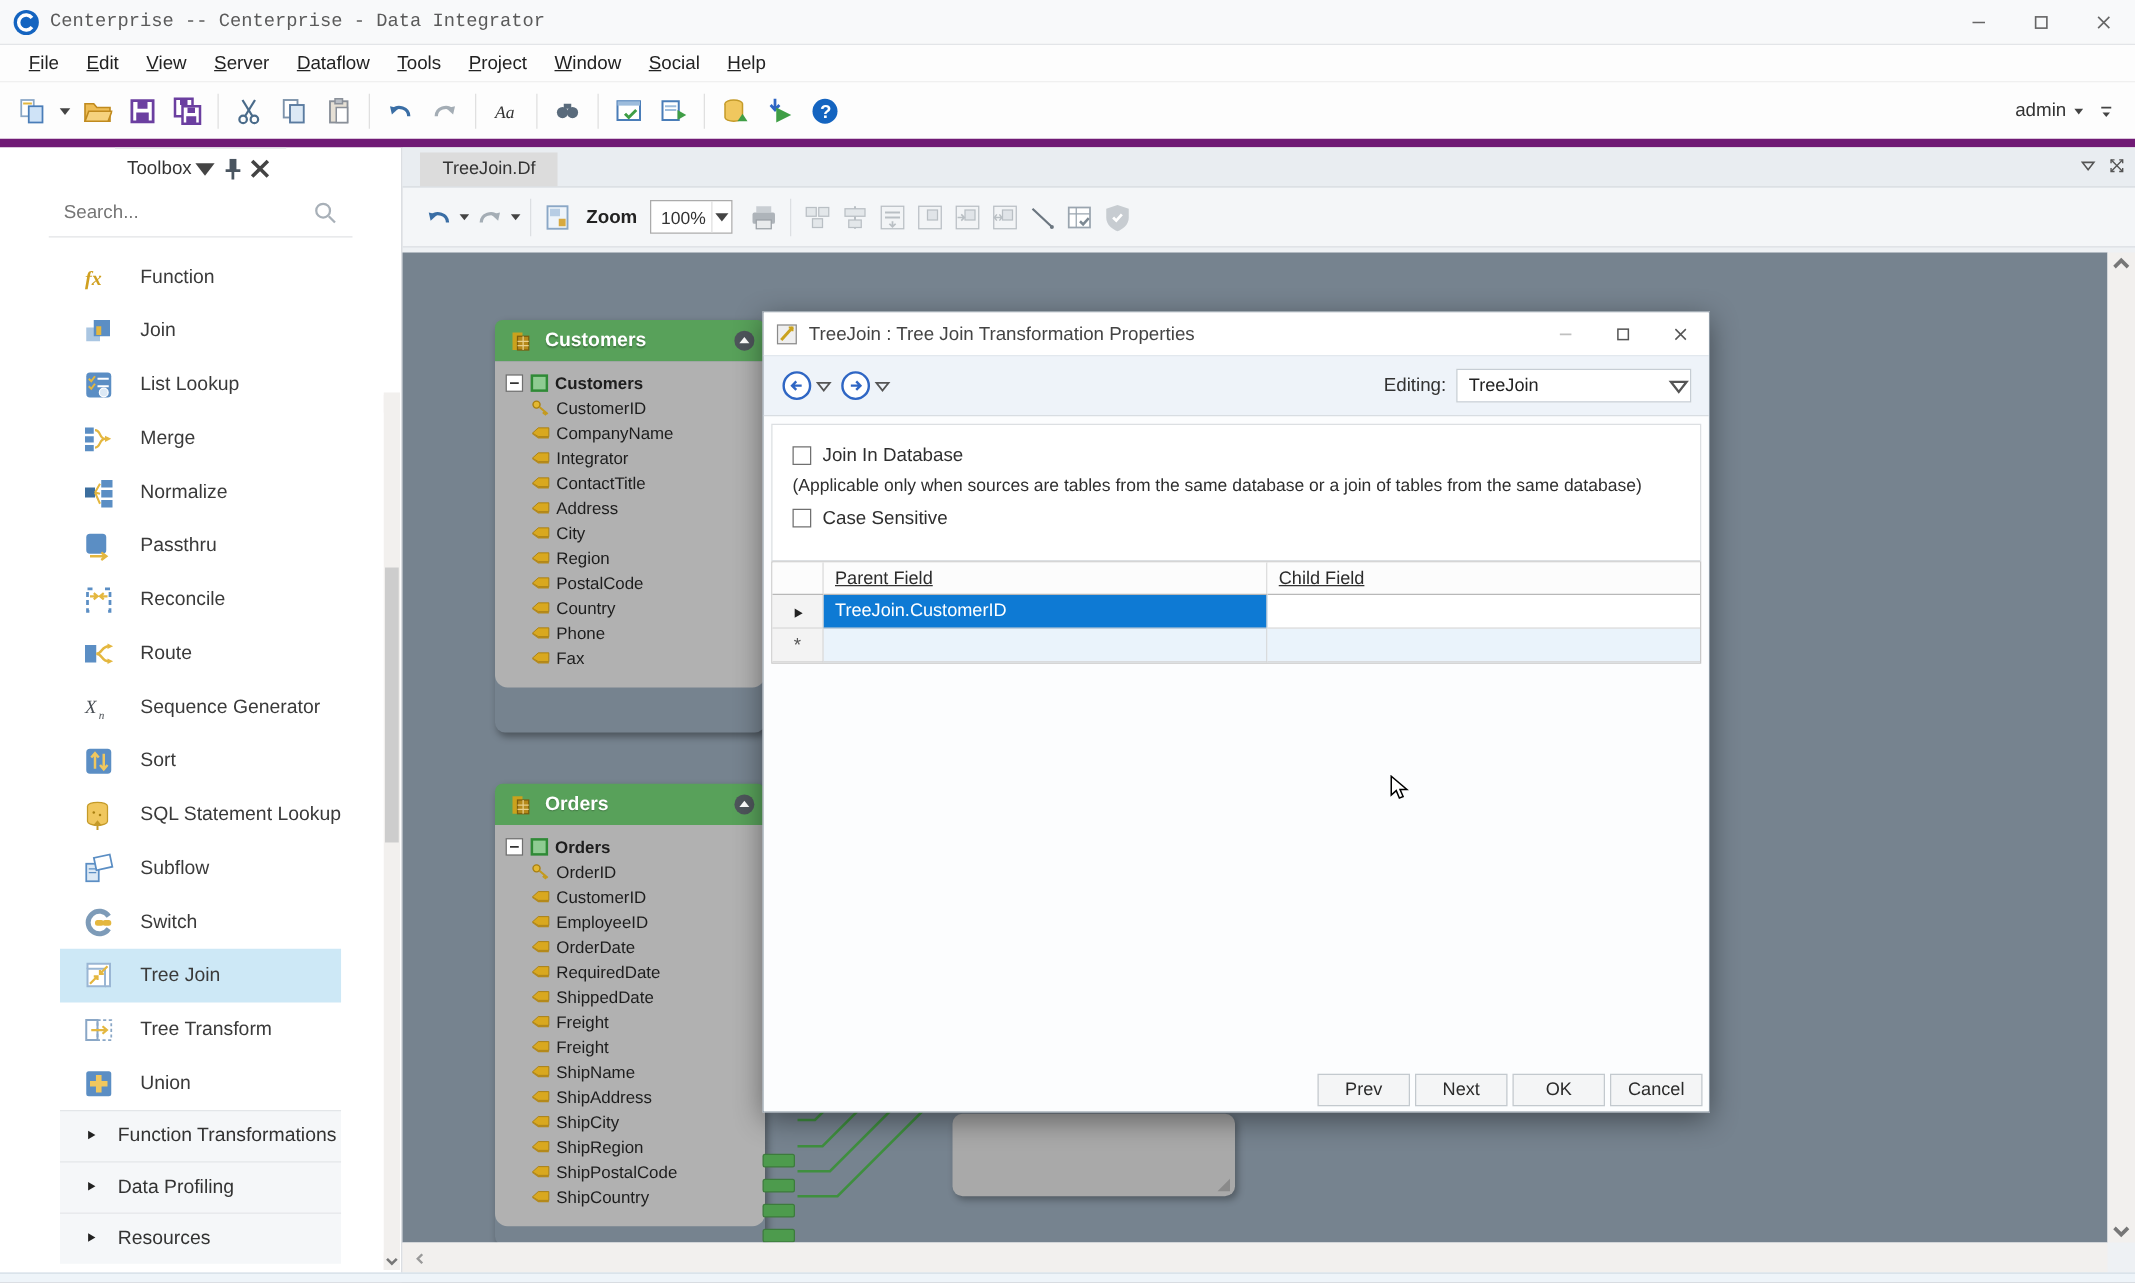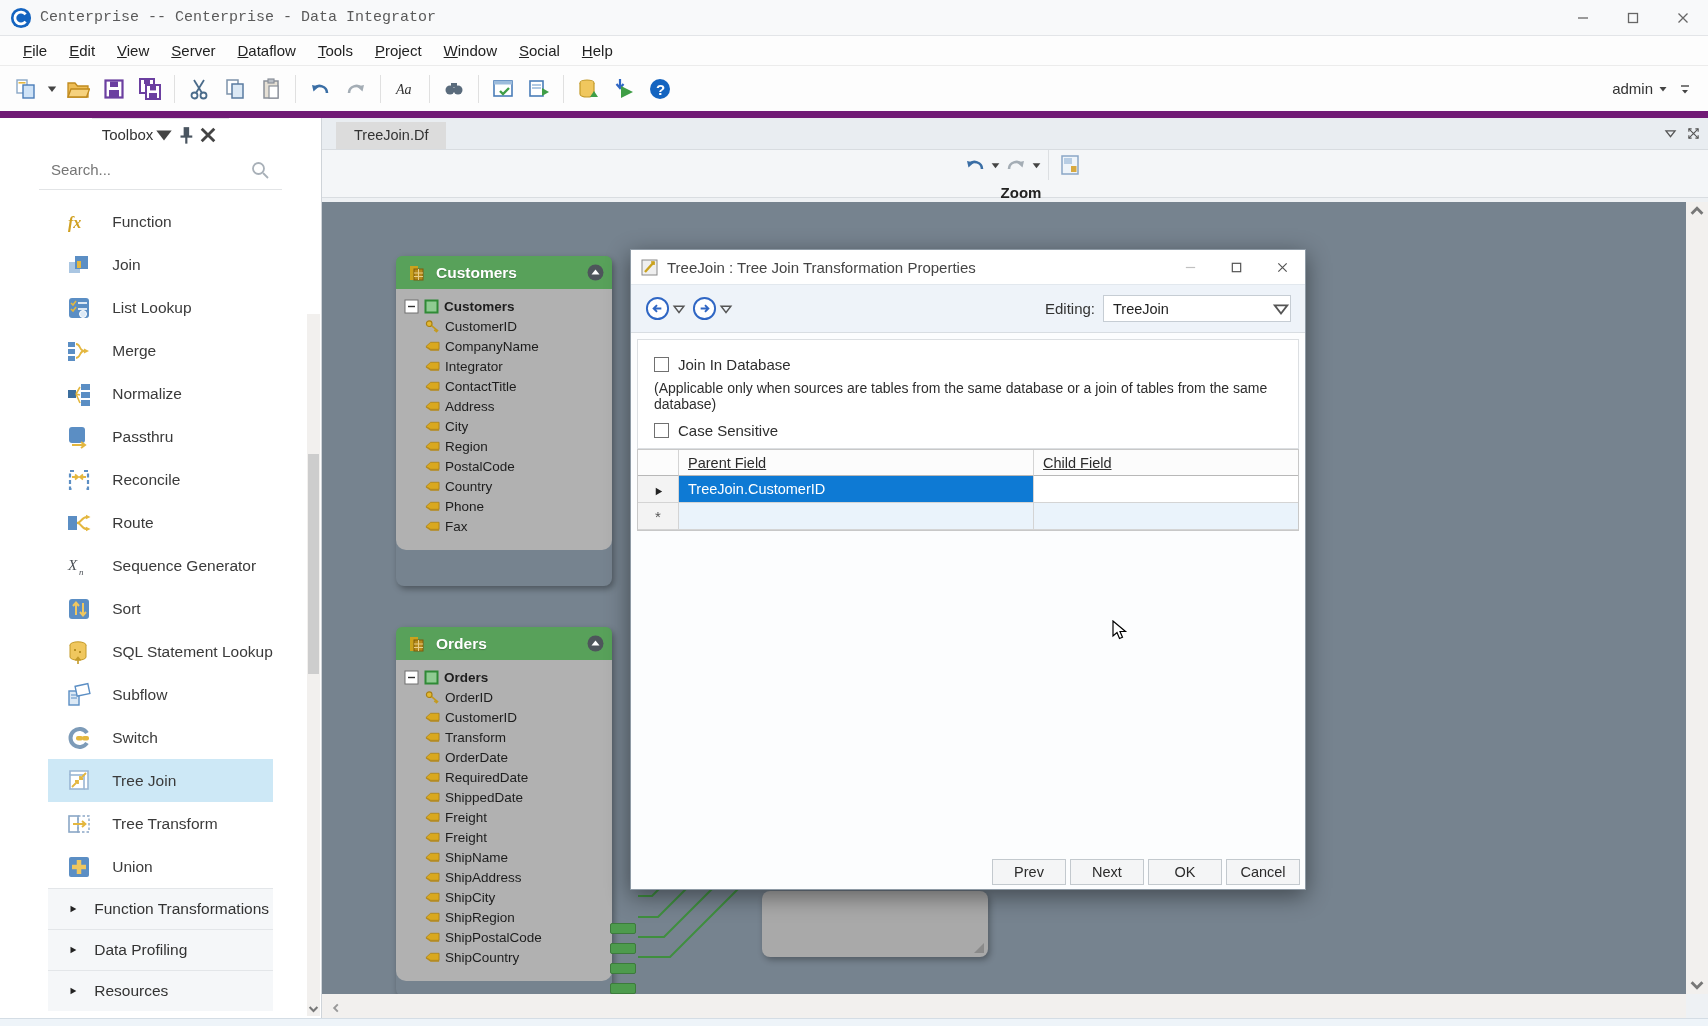--- a/index.html
+++ b/index.html
@@ -52,21 +52,21 @@
   .tbx-scroll .thumb { position:absolute; left:1px; right:1px; top:140px; height:220px; background:#cdcdcd; }
   .tbx-arrow { position:absolute; right:1px; width:13px; height:14px; display:flex; align-items:center; justify-content:center; background:#f2f0ee; color:#555; }
 
   
   .workspace { flex:1; display:flex; flex-direction:column; min-width:0; background:#eef1f4; }
   .tabstrip { height:32px; background:#e9edf1; display:flex; align-items:flex-end; padding-left:14px; position:relative; border-bottom:1px solid #d8dce0; }
   .tab { background:#dcdcdc; color:#333; font-size:14.5px; padding:5px 18px 6px 18px; }
   .tabstrip-right { position:absolute; right:8px; top:8px; display:flex; gap:10px; }
   .tabstrip-right svg { width:13px; height:13px; }
 
-  .zoombar { height:48px; background:#f4f6f8; border-bottom:1px solid #d9dde1; display:flex; align-items:center; padding-left:14px; gap:4px;flex-direction:column; }
+  .zoombar { height:48px; background:#f4f6f8; border-bottom:1px solid #d9dde1; display:flex; align-items:center; padding-left:14px; gap:4px; }
   .zb-icon { width:30px; height:30px; padding:3px; display:flex; align-items:center; justify-content:center; }
   .zb-caret { width:11px; display:flex; align-items:center; justify-content:center; }
   .zb-sep { width:1px; height:30px; background:#dcdfe2; margin:0 6px; }
   .zoom-label { font-size:15px; color:#222; font-weight:bold; margin:0 6px 0 4px; }
   .zoom-combo { width:66px; height:27px; background:#fff; border:1px solid #ababab; display:flex; align-items:center; font-size:14px; color:#333; padding-left:8px; }
   .zoom-combo .val { flex:1; }
   .zoom-combo .dd { width:16px; height:100%; display:flex; align-items:center; justify-content:center; border-left:1px solid #e0e0e0; }
 
   .canvas-region { flex:1; position:relative; min-height:0; }
   .canvas { position:absolute; left:0; top:4px; right:22px; bottom:32px; background:#76838f; overflow:hidden; }
@@ -86,21 +86,21 @@
   .tree-row.root { font-weight:bold; }
   .tree-row .ti { width:15px; height:15px; flex:0 0 auto; }
   .tree-row .indent { width:16px; flex:0 0 auto; }
   .port { position:absolute; width:26px; height:11px; background:#4d9b4d; border:1px solid #3c7b3c; border-radius:2px; right:-24px; }
 
   .graybox { position:absolute; left:440px; top:689px; width:226px; height:66px; background:#a9a9a9; border-radius:8px; box-shadow:2px 3px 6px rgba(0,0,0,0.3); }
   .graybox .grip { position:absolute; right:4px; bottom:4px; width:0; height:0; border-left:10px solid transparent; border-bottom:10px solid #8a8a8a; }
   .connectors { position:absolute; inset:0; pointer-events:none; }
 
   
-  .dialog { position:absolute; left:630px; top:249px; width:676px; height:641px; background:#fff; border:1px solid #8e9aa5; box-shadow:0 6px 22px rgba(0,0,0,0.45); z-index:50; display:flex; flex-direction:column; }
+  .dialog { position:absolute; left:610px; top:249px; width:758px; height:641px; background:#fff; border:1px solid #8e9aa5; box-shadow:0 6px 22px rgba(0,0,0,0.45); z-index:50; display:flex; flex-direction:column; }
   .dlg-titlebar { height:34px; display:flex; align-items:center; padding-left:10px; background:#fff; }
   .dlg-titlebar .dt-icon { width:17px; height:17px; margin-right:9px; }
   .dlg-titlebar .dt-title { font-size:15px; color:#444; flex:1; }
   .dlg-winbtn { width:46px; height:100%; display:flex; align-items:center; justify-content:center; color:#555; }
   .dlg-winbtn.disabled { color:#c0c0c0; }
   .dlg-winbtn svg { width:13px; height:13px; }
   .dlg-nav { height:48px; background:#eef3f9; border-top:1px solid #e2e8ee; display:flex; align-items:center; padding:0 14px; }
   .nav-circle { width:25px; height:25px; }
   .nav-caret { width:14px; display:flex; justify-content:center; margin:0 6px 0 2px; }
   .dlg-nav .editing { margin-left:auto; display:flex; align-items:center; gap:8px; }
@@ -812,21 +812,21 @@
                       <polygon points="1,8 6,11 15,11 15,12.5 6,12.5 1,9" fill="#b5891a"></polygon>
                     </svg></span>
                   <span>CustomerID</span>
                 </div>
                 <div class="tree-row">
                   <span class="indent"></span>
                   <span class="ti"><svg viewBox="0 0 16 16" width="100%" height="100%">
                       <polygon points="1,8 6,3.5 15,3.5 15,11 6,11" fill="#d9a81f" stroke="#a87f12" stroke-width="0.8"></polygon>
                       <polygon points="1,8 6,11 15,11 15,12.5 6,12.5 1,9" fill="#b5891a"></polygon>
                     </svg></span>
-                  <span>Transform</span>
+                  <span>EmployeeID</span>
                 </div>
                 <div class="tree-row">
                   <span class="indent"></span>
                   <span class="ti"><svg viewBox="0 0 16 16" width="100%" height="100%">
                       <polygon points="1,8 6,3.5 15,3.5 15,11 6,11" fill="#d9a81f" stroke="#a87f12" stroke-width="0.8"></polygon>
                       <polygon points="1,8 6,11 15,11 15,12.5 6,12.5 1,9" fill="#b5891a"></polygon>
                     </svg></span>
                   <span>OrderDate</span>
                 </div>
                 <div class="tree-row">

